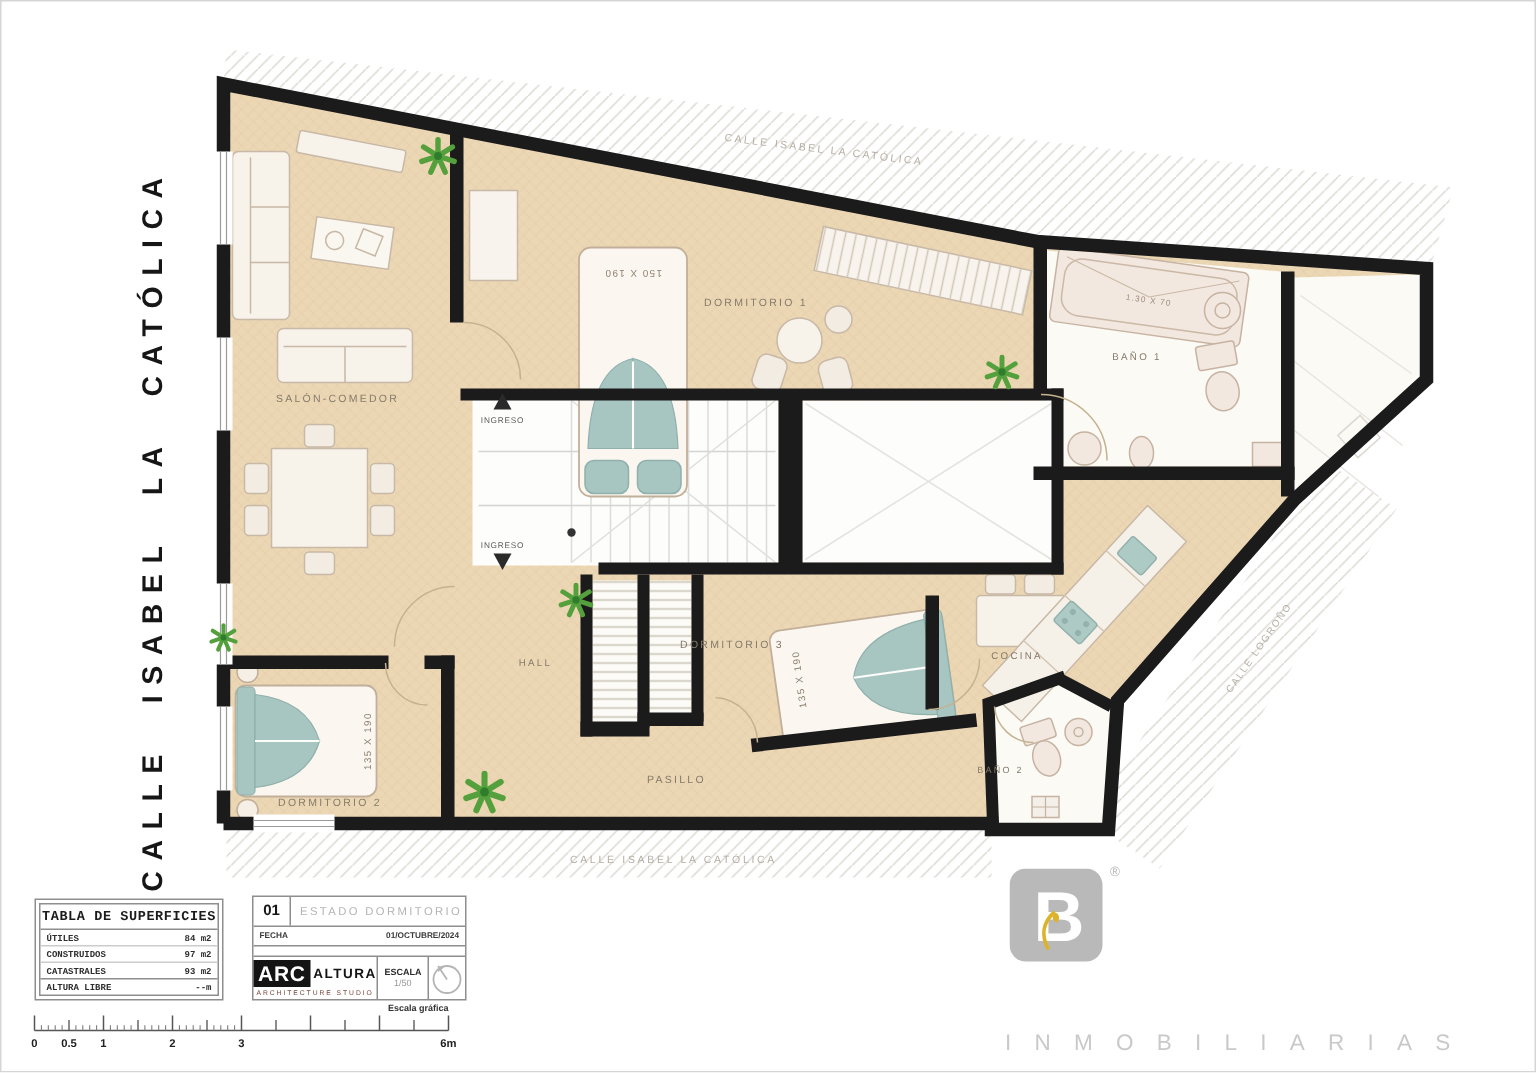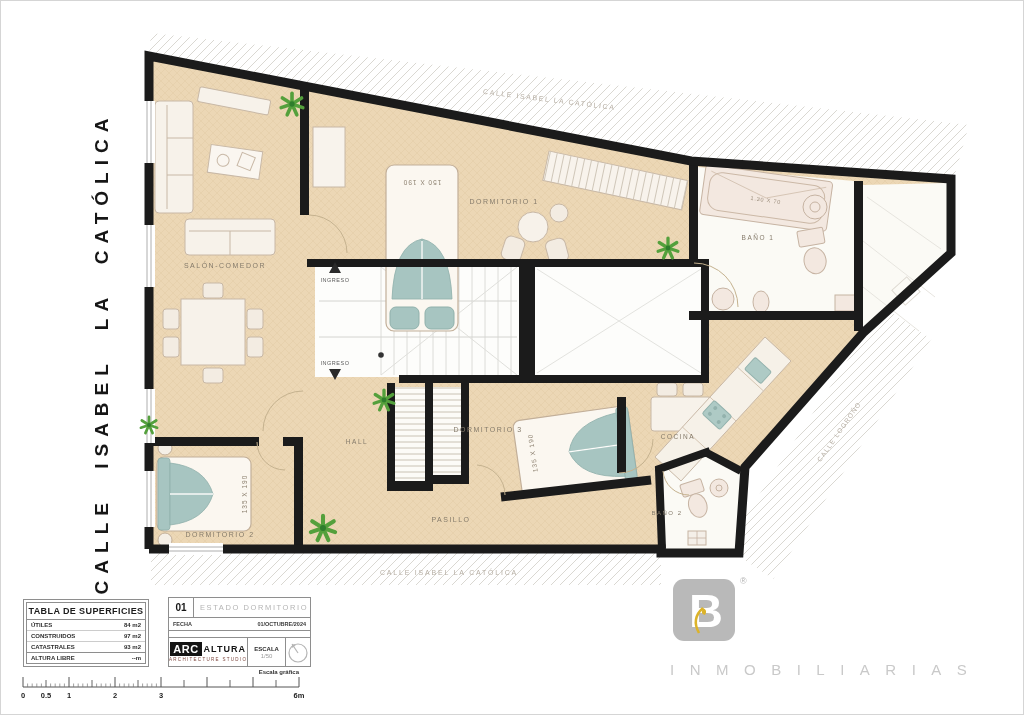--- a/index.html
+++ b/index.html
@@ -3,56 +3,56 @@
 <meta charset="utf-8">
 <style>
   html,body{margin:0;padding:0;background:#fff;}
   .page{position:relative;width:1024px;height:715px;background:#fff;border:1px solid #d5d5d5;
         box-sizing:border-box;overflow:hidden;font-family:"Liberation Sans",sans-serif;}
   svg.plan{position:absolute;left:0;top:0;}
 
   
   .tabla{position:absolute;left:22px;top:598px;width:126px;height:68px;border:1px solid #8e8e8e;
          padding:2px;box-sizing:border-box;background:#fff;}
-  .tabla-inner{border:1px solid #8e8e8e;height:100%;box-sizing:border-box;display:flex;flex-direction:column;}
+  .tabla-inner{border:1px solid #8e8e8e;height:100%;box-sizing:border-box;display:flex;flex-direction:column;font-family:Liberation Mono, monospace;}
   .tabla-title{flex:0 0 16px;display:flex;align-items:center;justify-content:center;font-size:9px;
          font-weight:bold;letter-spacing:.4px;color:#1c1c1c;border-bottom:1px solid #8e8e8e;}
   .trow{flex:1;display:flex;justify-content:space-between;align-items:center;padding:0 4px;
         font-size:6px;font-weight:bold;color:#2e2e2e;}
   .trow.sep{border-top:1px solid #cccccc;}
   .trow.dark{border-top:1px solid #8e8e8e;}
 
   
   .tb{position:absolute;left:167px;top:596px;width:143px;height:70px;border:1px solid #8e8e8e;
       box-sizing:border-box;display:flex;flex-direction:column;background:#fff;}
   .tb-r1{flex:0 0 19px;display:flex;border-bottom:1px solid #8e8e8e;text-align:center;}
   .tb-num{width:24px;border-right:1px solid #8e8e8e;display:flex;align-items:center;justify-content:center;
           font-size:10px;font-weight:bold;color:#161616;}
   .tb-estado{flex:1;display:flex;align-items:center;padding-left:6px;font-size:7.5px;letter-spacing:1.6px;color:#b4b4b4;}
   .tb-r2{flex:0 0 12px;display:flex;align-items:center;justify-content:space-between;padding:0 4px;
          border-bottom:1px solid #8e8e8e;font-size:5.5px;font-weight:bold;color:#3a3a3a;}
   .tb-r3{flex:0 0 6px;border-bottom:1px solid #8e8e8e;}
   .tb-r4{flex:1;display:flex;}
   .tb-studio{flex:1;display:flex;flex-direction:column;align-items:center;justify-content:center;gap:1px;}
   .tb-studio-line{display:flex;align-items:center;}
-  .arc{background:#141414;color:#fff;font-size:11px;font-weight:bold;padding:1px 3px;letter-spacing:.5px;}
+  .arc{background:#141414;color:#fff;font-size:14px;font-weight:bold;padding:1px 3px;letter-spacing:.5px;}
   .tempus{font-size:9px;font-weight:bold;letter-spacing:1px;color:#141414;margin-left:2px;}
   .studio-sub{font-size:4.5px;letter-spacing:1.3px;color:#7d453c;white-space:nowrap;}
   .tb-escala{width:38px;border-left:1px solid #8e8e8e;border-right:1px solid #8e8e8e;display:flex;
              flex-direction:column;align-items:center;justify-content:center;}
   .escala-l{font-size:6px;font-weight:bold;color:#2b2b2b;}
   .escala-v{font-size:6px;color:#9a9a9a;margin-top:1px;}
   .tb-compass{flex:1;display:flex;align-items:center;justify-content:center;}
 
   
   .brand-mark{position:absolute;left:672px;top:578px;}
   .brand-reg{position:absolute;left:739px;top:575px;font-size:9px;color:#b5b5b5;}
   .brand-name{position:absolute;left:746px;top:573px;font-size:67px;line-height:1;color:#c7c7c7;
               letter-spacing:1px;white-space:nowrap;}
-  .brand-sub{position:absolute;left:669px;top:660px;font-size:15px;letter-spacing:15.5px;color:#c9c9c9;white-space:nowrap;}
+  .brand-sub{position:absolute;left:669px;top:686px;font-size:15px;letter-spacing:15.5px;color:#c9c9c9;white-space:nowrap;}
 
   .scalebar{position:absolute;left:15px;top:666px;}
 </style>
 </head>
 <body>
 
 <div class="page">
 
   <svg class="plan" width="1024" height="715" viewBox="0 0 1024 715">
     <defs>

